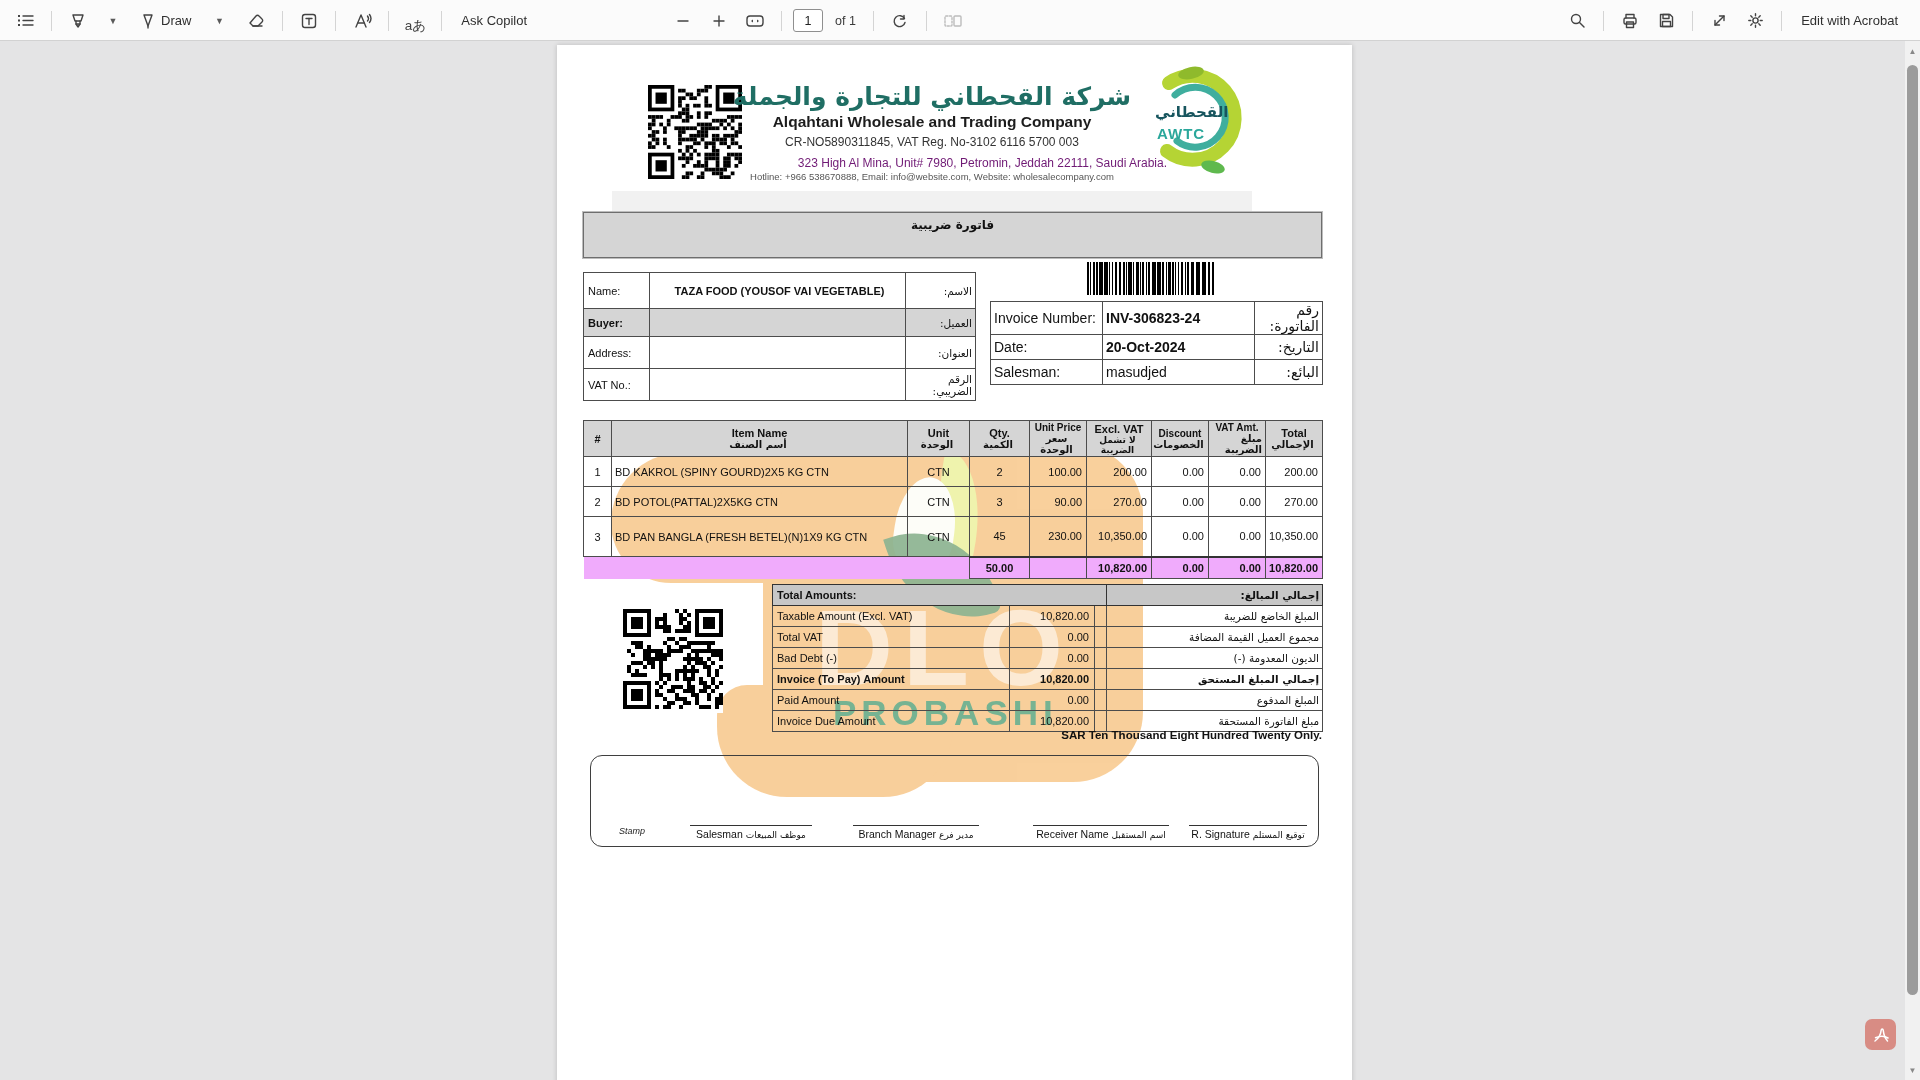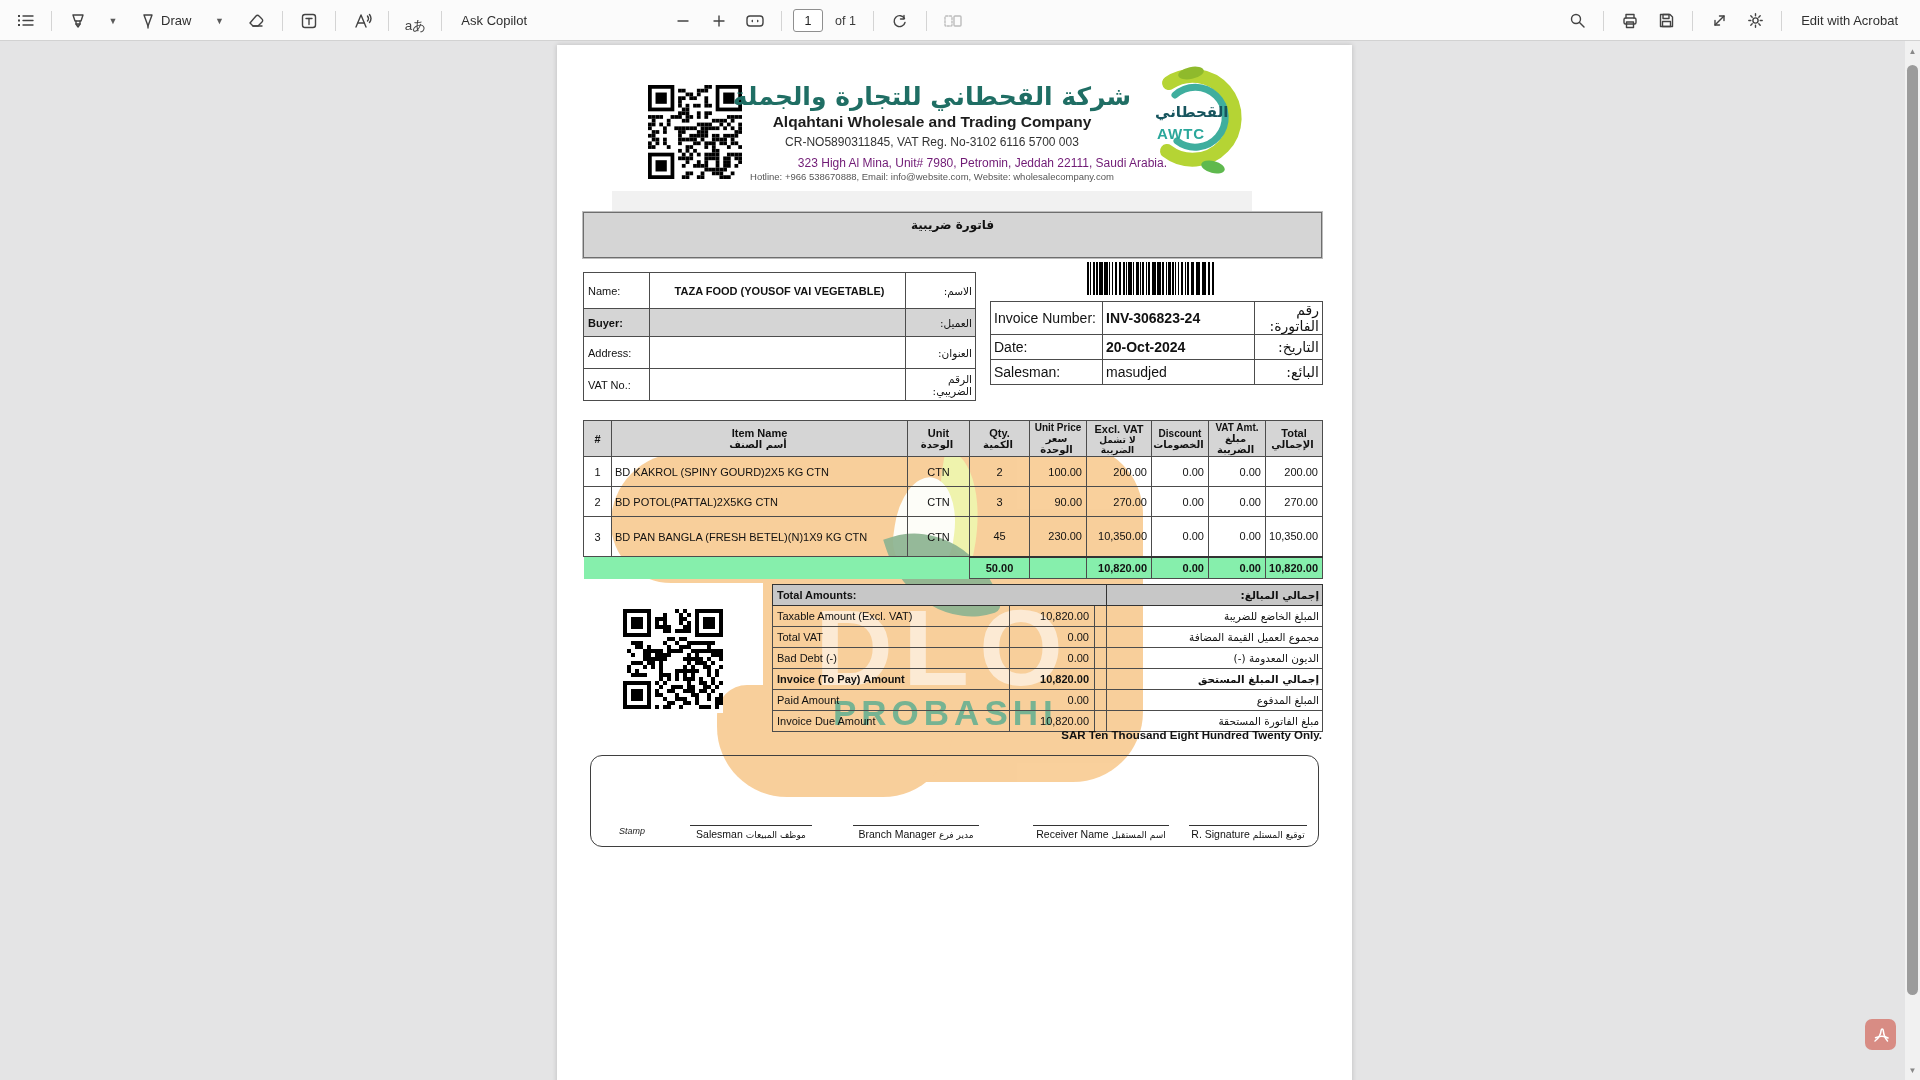--- a/index.html
+++ b/index.html
@@ -69,21 +69,21 @@
   .det-tbl .val { }
   .det-tbl .b { font-weight:bold; }
 
   
   .items-tbl { left:26px; top:375px; width:739px; }
   .items-tbl th { font-size:11px; padding:1px 0; }
   .items-tbl th .sub { font-weight:bold; font-size:10px; }
   .items-tbl td { background:transparent; }
   .c { text-align:center; } .r { text-align:right; padding-right:4px; } .l { text-align:left; padding-left:3px; }
   .noborder { border:none; background:transparent; }
-  .subtotal td { background:#86efac; font-weight:bold; border-top:2px solid #333; height:22px; }
+  .subtotal td { background:#f0abfc; font-weight:bold; border-top:2px solid #333; height:22px; }
 
   
   .tot-tbl { left:215px; top:539px; width:550px; }
   .tot-tbl td { height:21px; }
   .tot-tbl .hdr td { background:#c7c7c7; font-weight:bold; border:1.5px solid #333; }
   .tot-tbl .lab { padding-left:4px; }
   .tot-tbl .val { text-align:right; padding-right:5px; }
   .tot-row-bold td { font-weight:bold; }
   .sar-line { left:26px; top:684px; width:739px; text-align:right; font-weight:bold; font-size:11.5px; color:#111; }
 
@@ -640,21 +640,21 @@
         <th class="gray">
               <div>Excl. VAT</div>
               <div class="sub ar-cell" style="text-align:center;font-size:9px">لا تشمل الضريبة</div>
             </th>
         <th class="gray">
               <div style="font-size:10px">Discount</div>
               <div class="sub ar-cell" style="text-align:center">الخصومات</div>
             </th>
         <th class="gray">
               <div style="font-size:10px">VAT Amt.</div>
-              <div class="sub ar-cell" style="text-align:center">مبلغ الضريبة</div>
+              <div class="sub ar-cell" style="">مبلغ الضريبة</div>
             </th>
         <th class="gray">
               <div>Total</div>
               <div class="sub ar-cell" style="text-align:center">الإجمالي</div>
             </th>
       </tr>
       <tr style="height:30px">
         <td class="c">1</td>
         <td class="l">BD KAKROL (SPINY GOURD)2X5 KG CTN</td>
         <td class="c">CTN</td>

